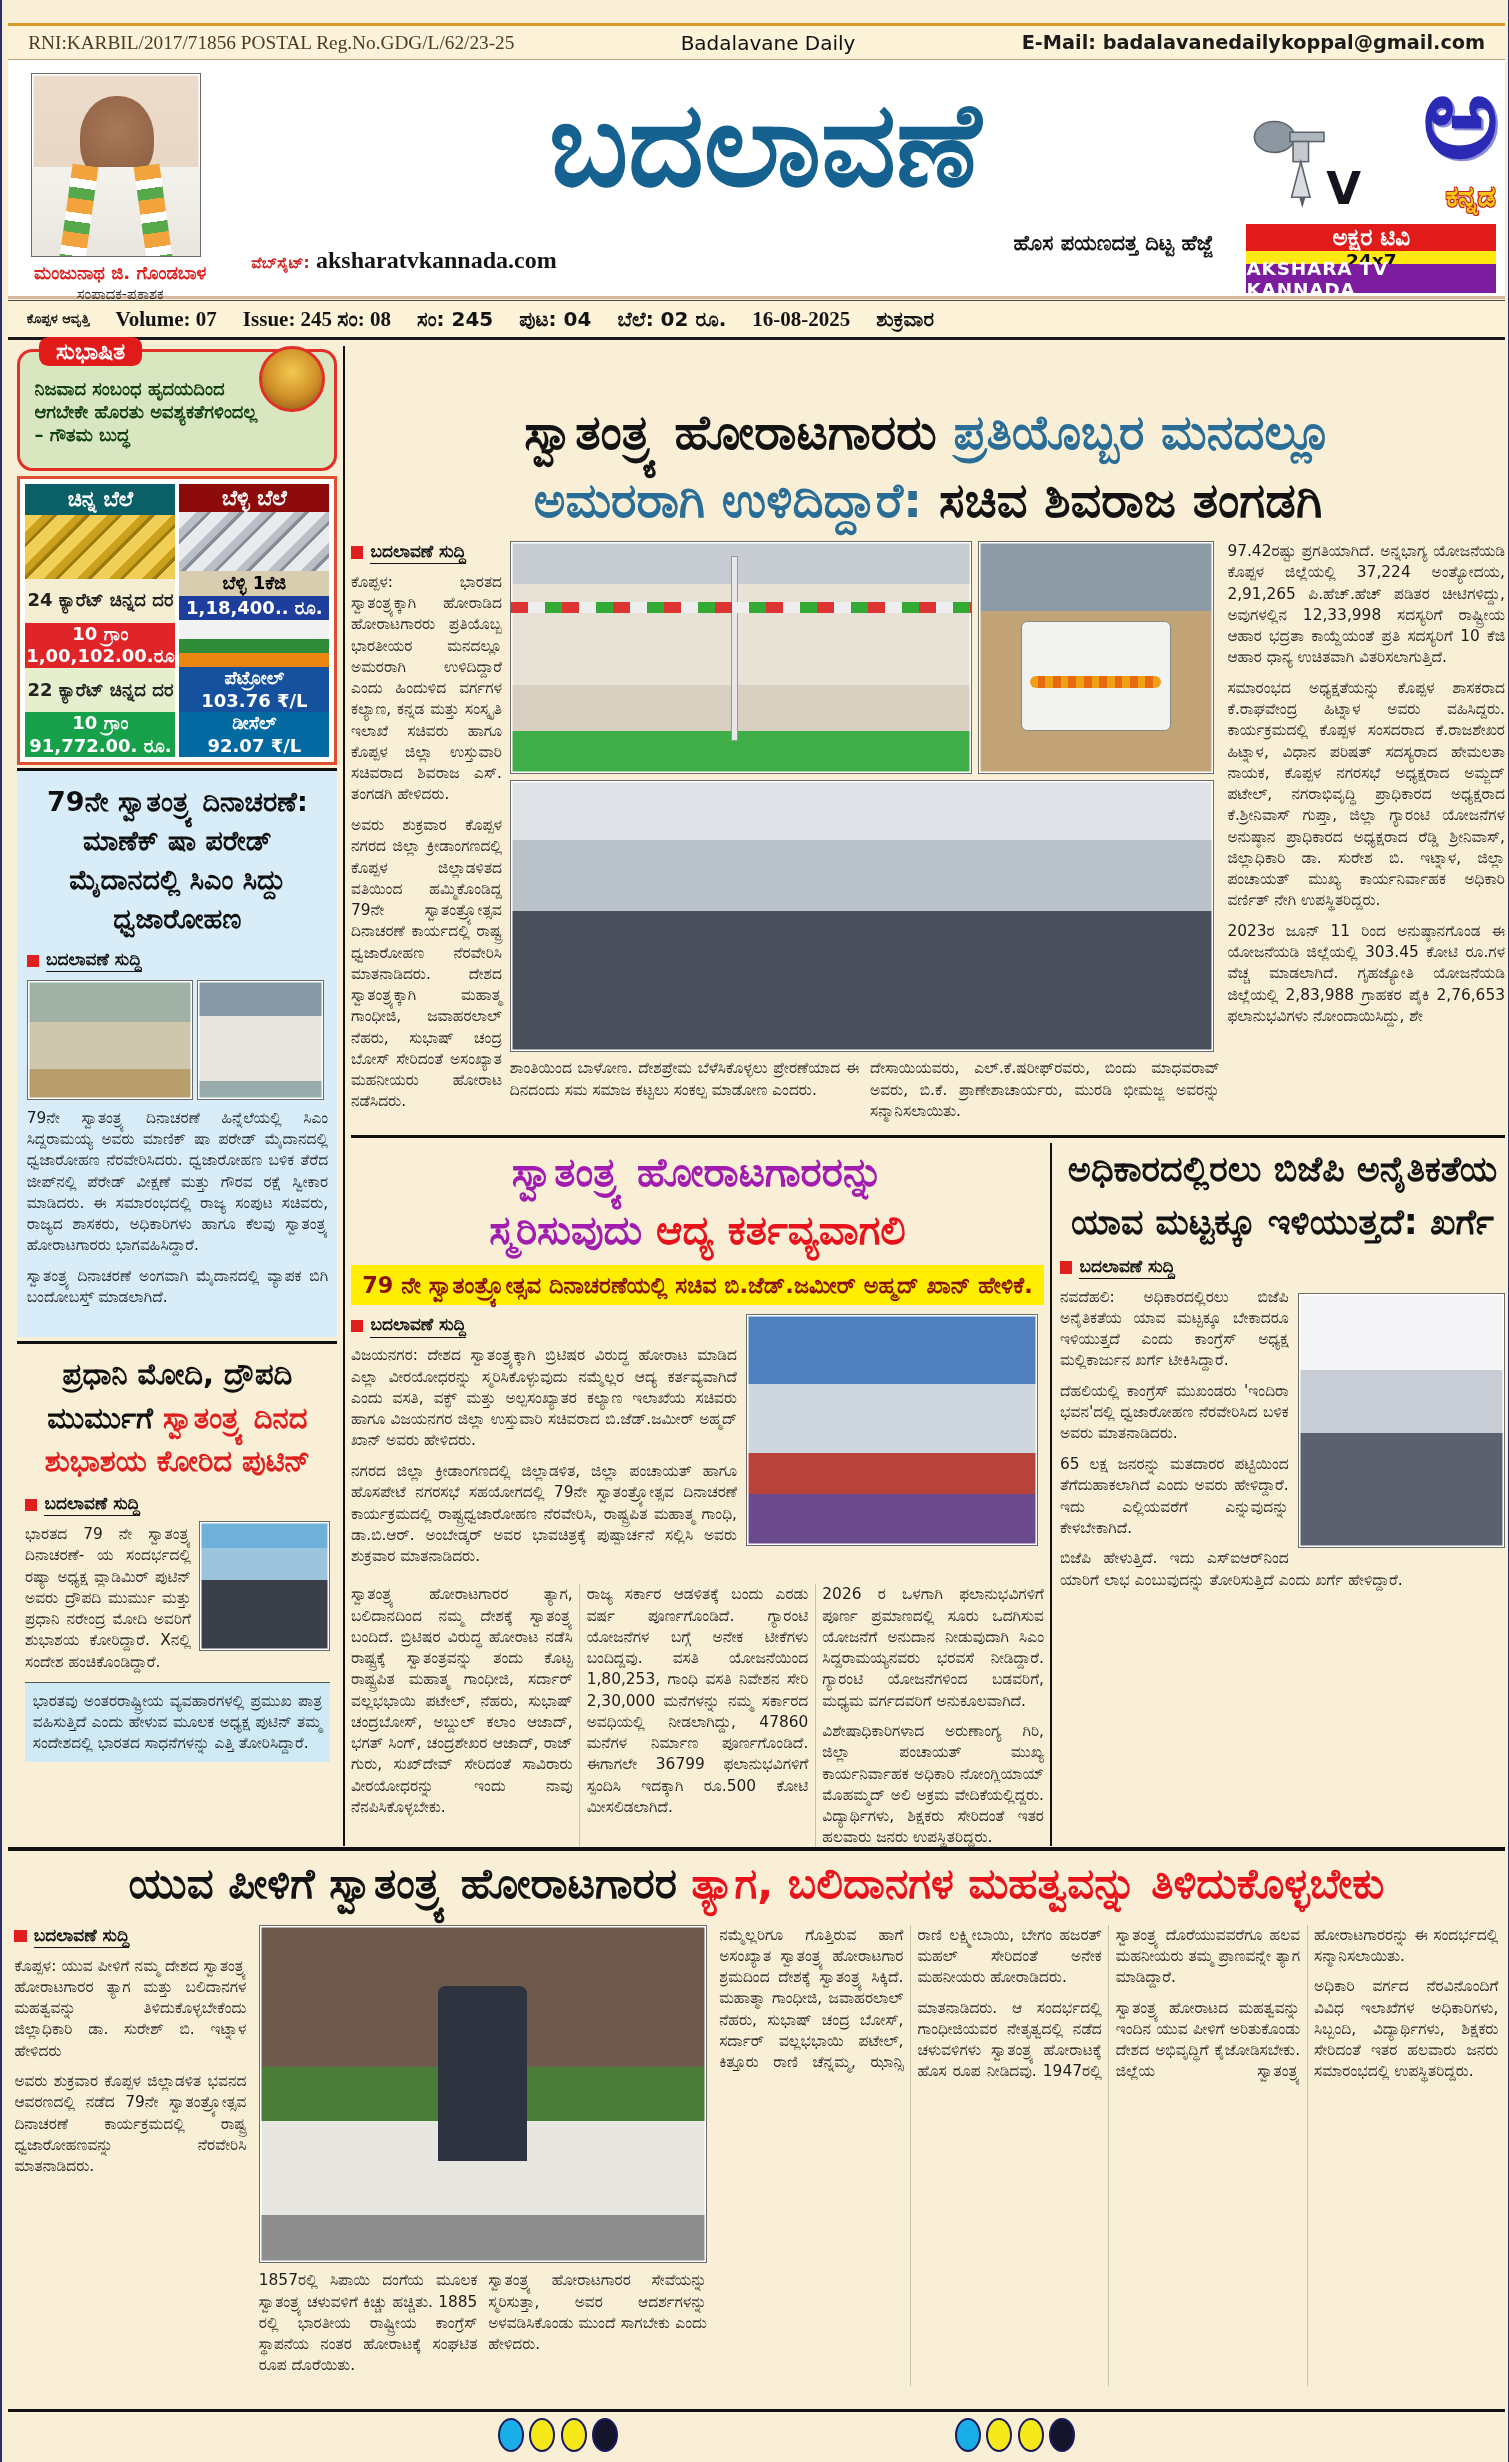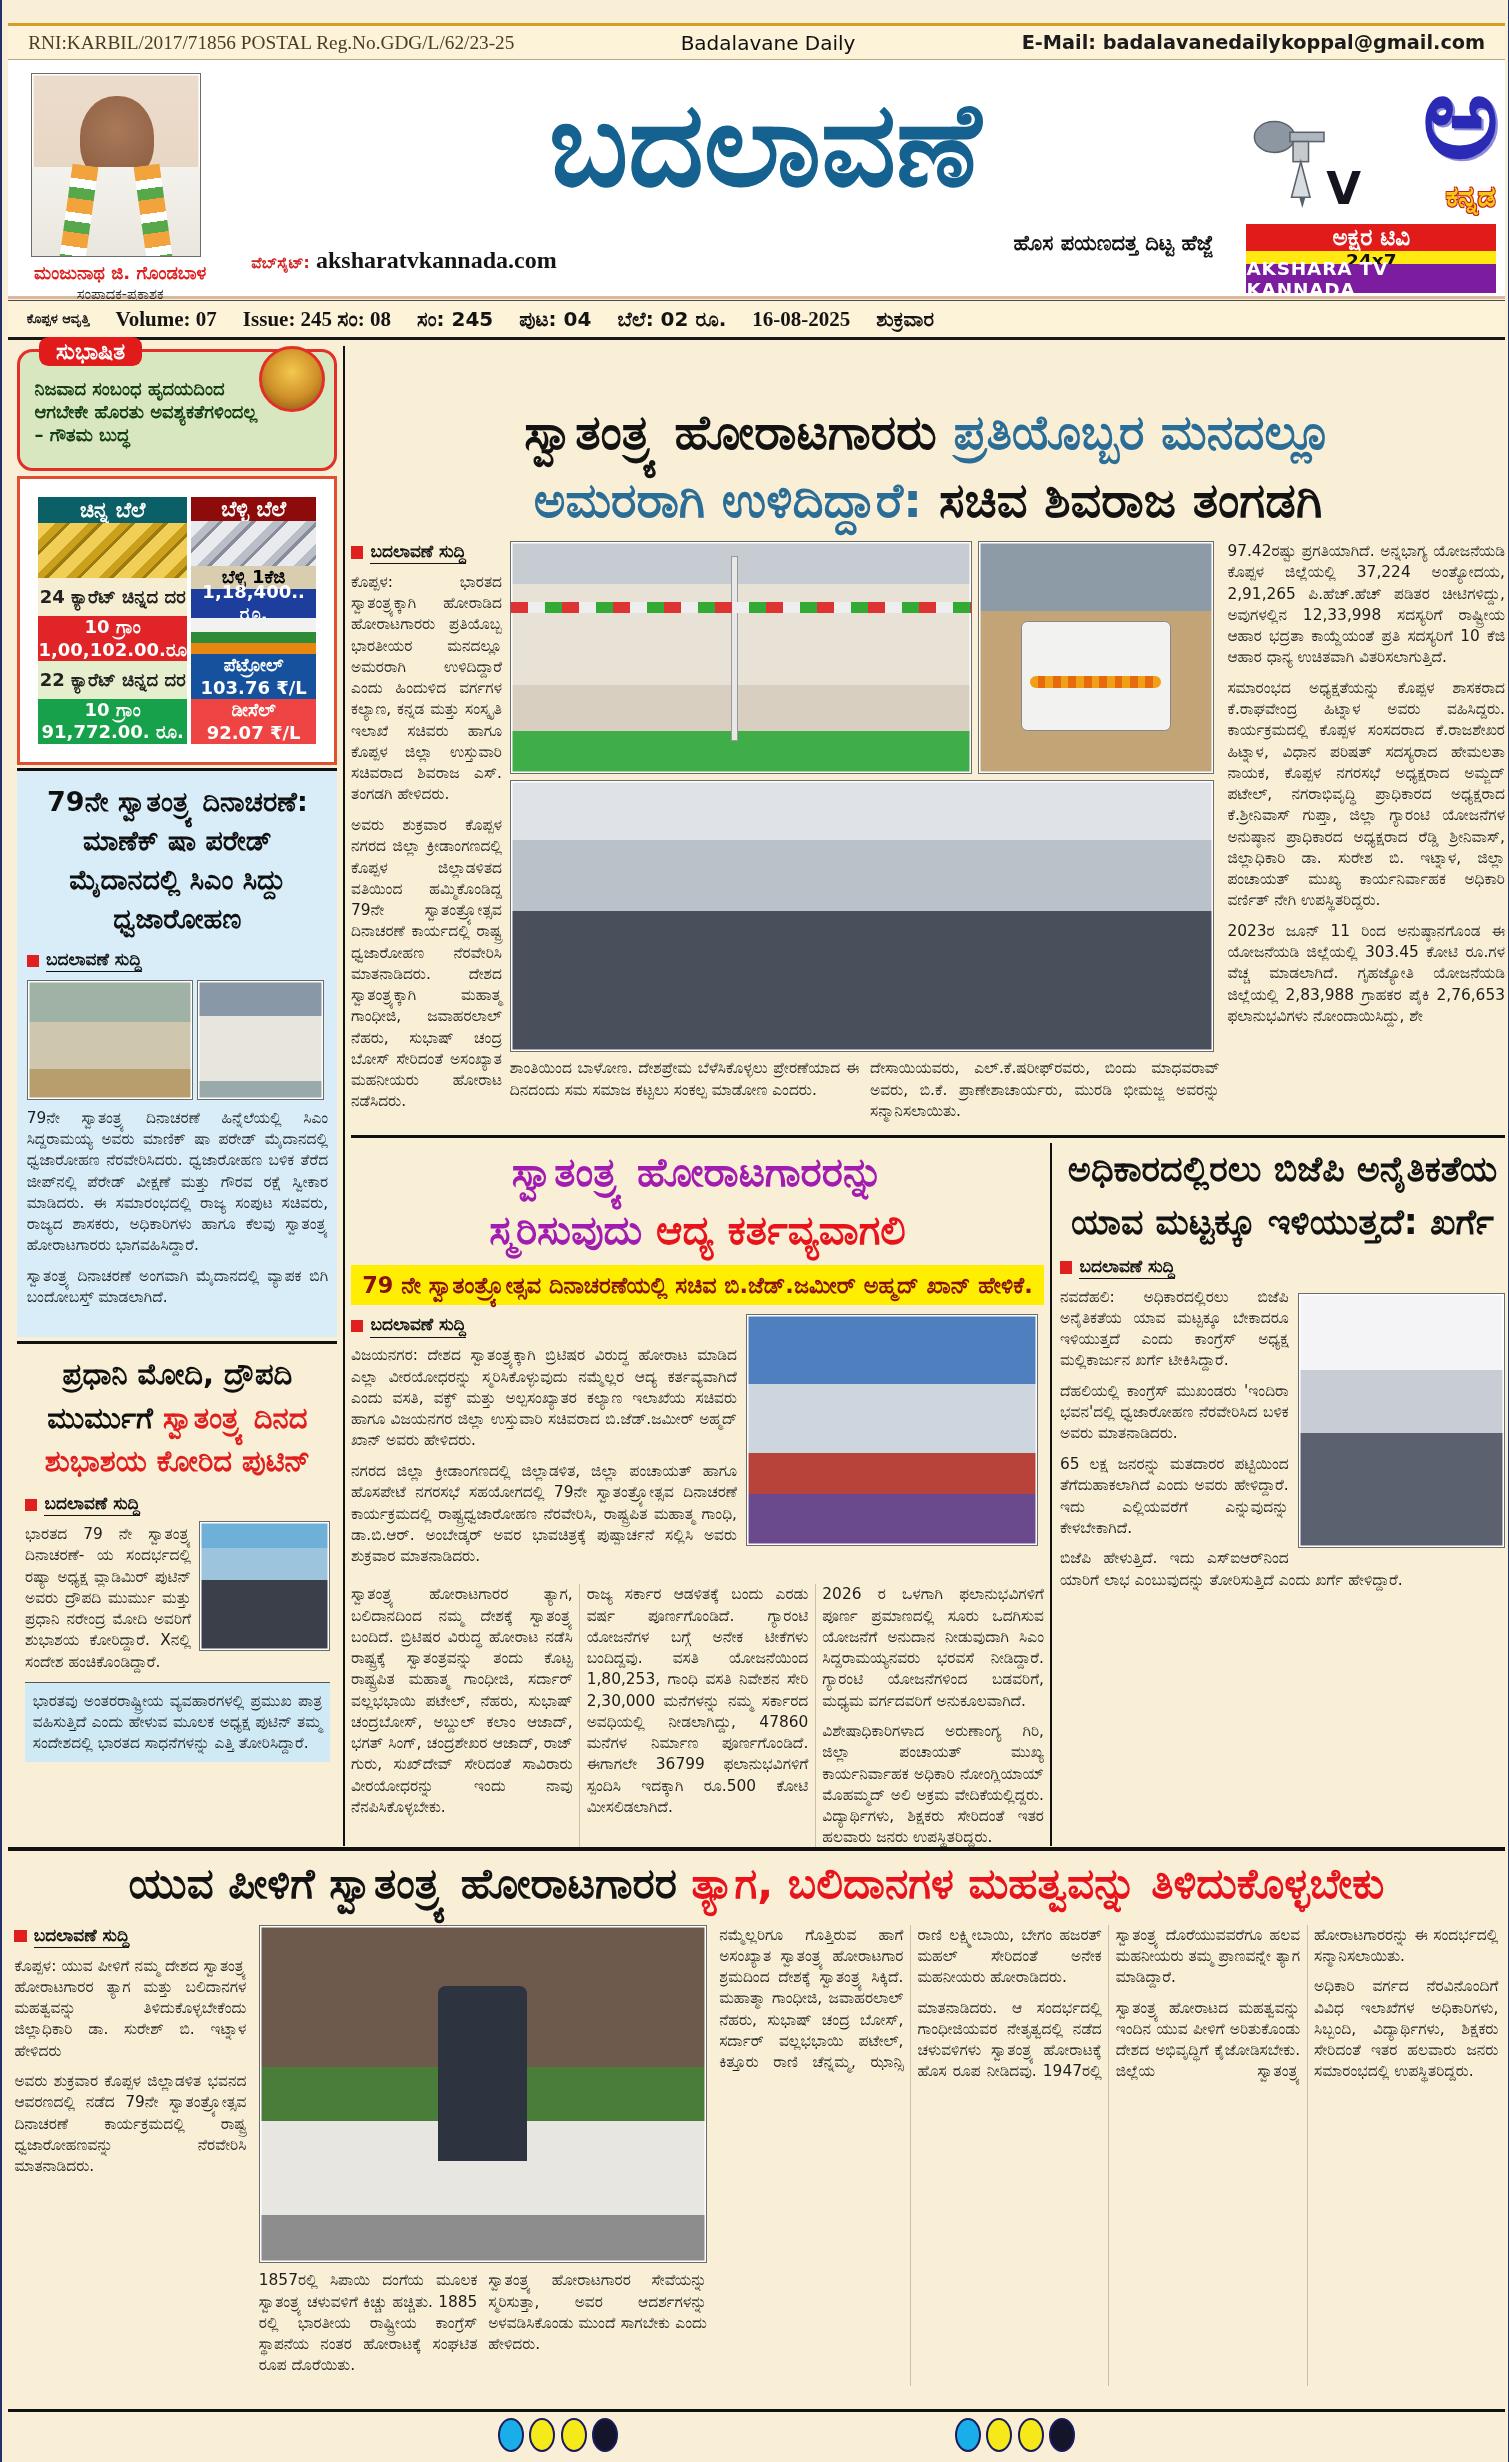--- a/index.html
+++ b/index.html
@@ -75,35 +75,35 @@
   .quote-box { left:15.4px; top:349px; width:320px; height:122px; background:#d9e7c0;
                border:3.1px solid #e23028; border-radius:15.4px; padding:7.7px 10.8px 6.2px 14px; }
   .quote-badge { position:absolute; left:18.5px; top:-15.4px; background:#e11a1a; color:#fff; font-weight:800;
                  font-size:22.4px; padding:1.5px 17px; border-radius:9.3px; }
   .quote-text { margin-top:17px; font-size:18px; font-weight:bold; color:#123c12; line-height:1.32; width:232px; }
   .quote-author { font-size:18px; font-weight:bold; color:#123c12; }
   .buddha { position:absolute; right:9.3px; top:-6.2px; width:66px; height:66px; border-radius:50%;
             border:3.1px solid #e23028; background:radial-gradient(circle at 50% 38%,#f3c94f 0%,#cf8f28 55%,#7c4a0e 100%); }
 
   .rates-box { left:15.4px; top:476px; width:320px; height:289px; background:#fff; border:3.9px solid #e05030;
-               display:flex; gap:3.9px; padding:18px; }
+               display:flex; gap:3.9px; padding:5px; }
   .rates-col { flex:1; display:flex; flex-direction:column; }
   .rate-head { height:34px; color:#fff; font-weight:800; font-size:21px; display:flex; align-items:center; justify-content:center; }
   .gold-head { background:#0b5f66; } .silver-head { background:#8e0b0b; }
   .rate-cell { text-align:center; font-weight:bold; font-size:18px; display:flex; flex-direction:column; justify-content:center; line-height:1.25; }
   .ph-gold { height:71px; background:repeating-linear-gradient(135deg,#f1cf56 0 12.4px,#caa01d 12.4px 20px,#9c7a10 20px 23px); }
   .ph-silver { height:71px; background:repeating-linear-gradient(135deg,#e8eaee 0 12.4px,#b9bec7 12.4px 20px,#878d99 20px 23px); }
   .ph-petrol { height:57px; background:linear-gradient(180deg,#f2f2f2 0 40%,#2e8b37 40% 70%,#e8860f 70% 100%); }
   .c-cream { background:#f5eed3; color:#222; height:49px; }
   .c-green-l { background:#e6efcd; color:#222; height:49px; }
   .box-red { background:#e02428; color:#fff; height:49px; }
   .box-green { background:#17a14a; color:#fff; height:49px; }
   .box-blue { background:#1e3e9e; color:#fff; height:29px; }
   .box-blue2 { background:#15519c; color:#fff; height:46px; }
-  .box-red2 { background:#ef4444; color:#fff; height:45px; }
+  .box-red2 { background:#0369a1; color:#fff; height:45px; }
 
   .cm-article { left:15.4px; top:768px; width:320px; height:569px; background:#d8edf8; border-top:3.1px solid #111;
                 padding:10.8px 9.3px; }
   .cm-headline { font-size:27px; line-height:1.45; font-weight:800; color:#101010; text-align:center; margin-bottom:10.8px; }
   .cm-photos { display:flex; gap:4.6px; margin:7.7px 0; }
   .ph-parade { width:166px; height:120px; background:linear-gradient(180deg,#9fb2a5 0 35%,#cfc6ae 35% 75%,#b99e6d 75% 100%); }
   .ph-cm { width:127px; height:120px; background:linear-gradient(180deg,#8898a6 0 30%,#e8e5df 30% 85%,#9aa 85% 100%); }
 
   .putin-article { left:15.4px; top:1341px; width:320px; height:502px; border-top:3.1px solid #111; padding:9.3px 7.7px; }
   .putin-headline { font-size:29px; line-height:1.5; font-weight:800; text-align:center; margin-bottom:9.3px; }

